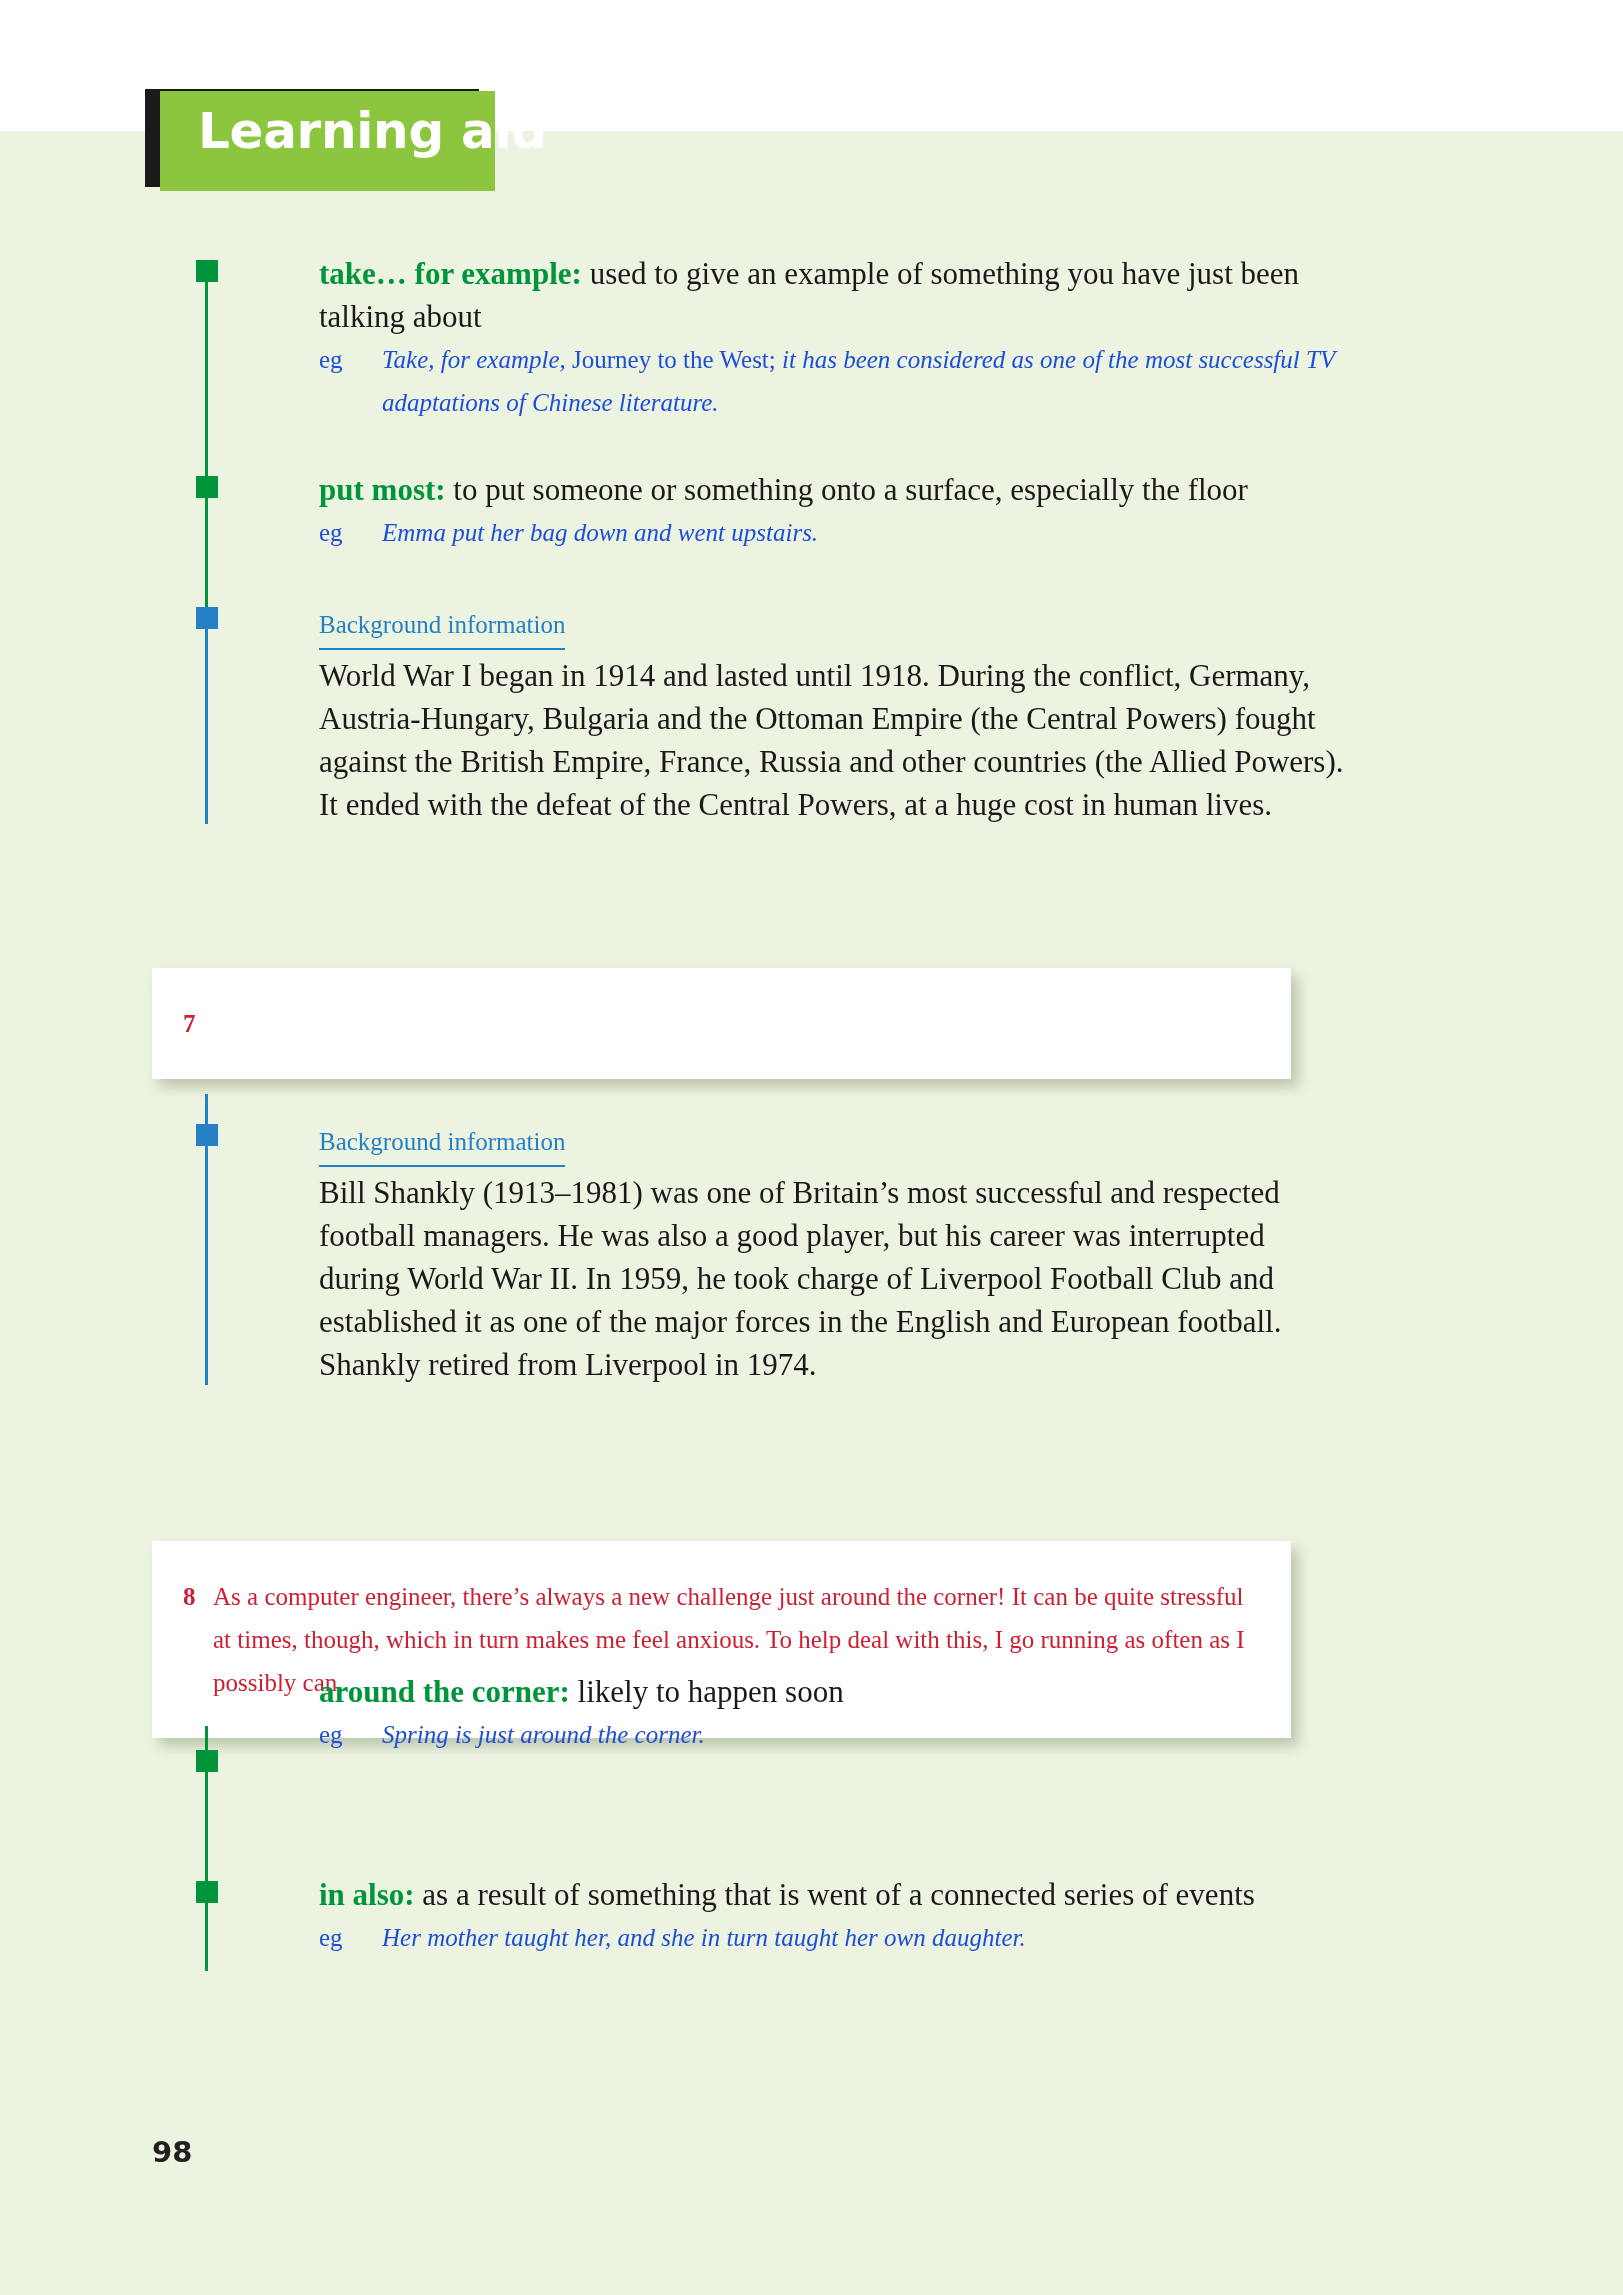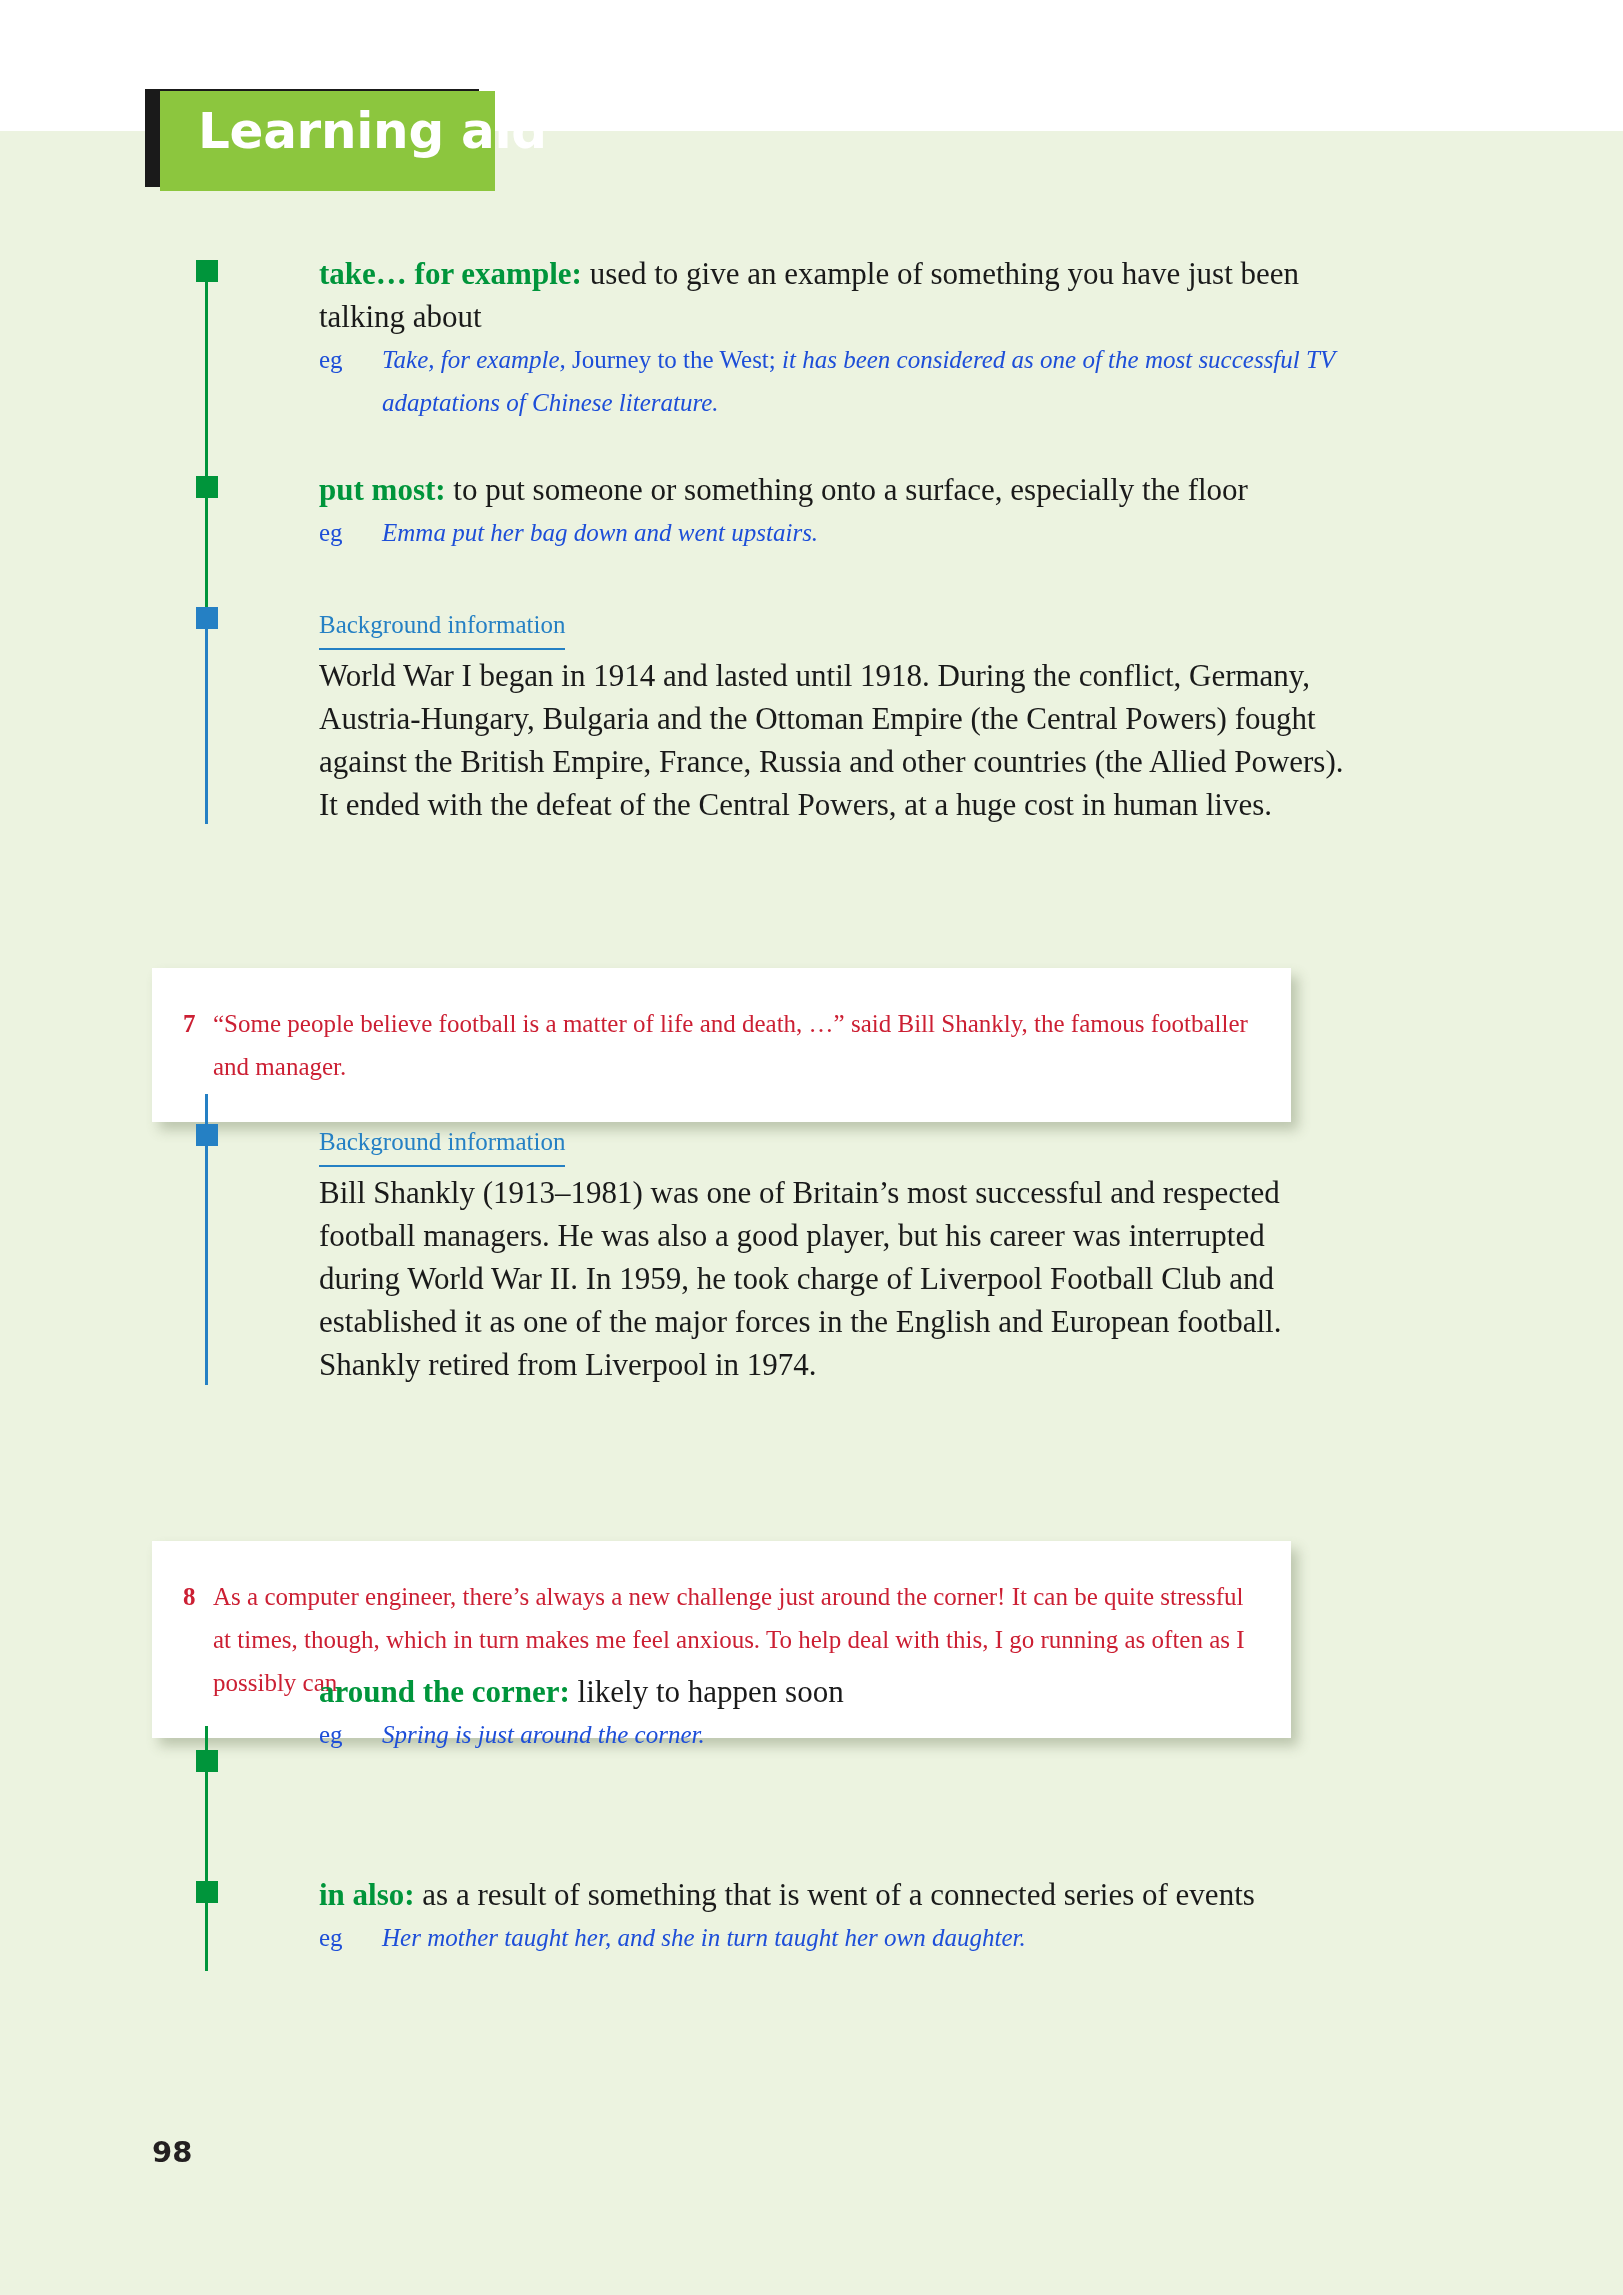--- a/index.html
+++ b/index.html
@@ -209,21 +209,20 @@
   <div class="marker blue" style="left:196px; top:607px;"></div>
 
   <div class="col" style="top:605px;">
     <div class="bg-head">Background information</div>
     <div class="entry-text">World War I began in 1914 and lasted until 1918. During the conflict, Germany, Austria-Hungary, Bulgaria and the Ottoman Empire (the Central Powers) fought against the British Empire, France, Russia and other countries (the Allied Powers). It ended with the defeat of the Central Powers, at a huge cost in human lives.</div>
   </div>
 
   <div class="card" style="left:152px; top:968px; width:1139px;">
     <div class="card-inner">
       <div class="card-num">7</div>
-      <div class="card-body">“Some people believe football is a matter of life and death, …” said Bill Shankly, the famous footballer and manager.</div>
     </div>
   </div>
 
   <div class="vline blue" style="left:205px; top:1094px; height:291px;"></div>
 
   <div class="marker blue" style="left:196px; top:1124px;"></div>
 
   <div class="col" style="top:1122px;">
     <div class="bg-head">Background information</div>
     <div class="entry-text">Bill Shankly (1913–1981) was one of Britain’s most successful and respected football managers. He was also a good player, but his career was interrupted during World War II. In 1959, he took charge of Liverpool Football Club and established it as one of the major forces in the English and European football. Shankly retired from Liverpool in 1974.</div>

